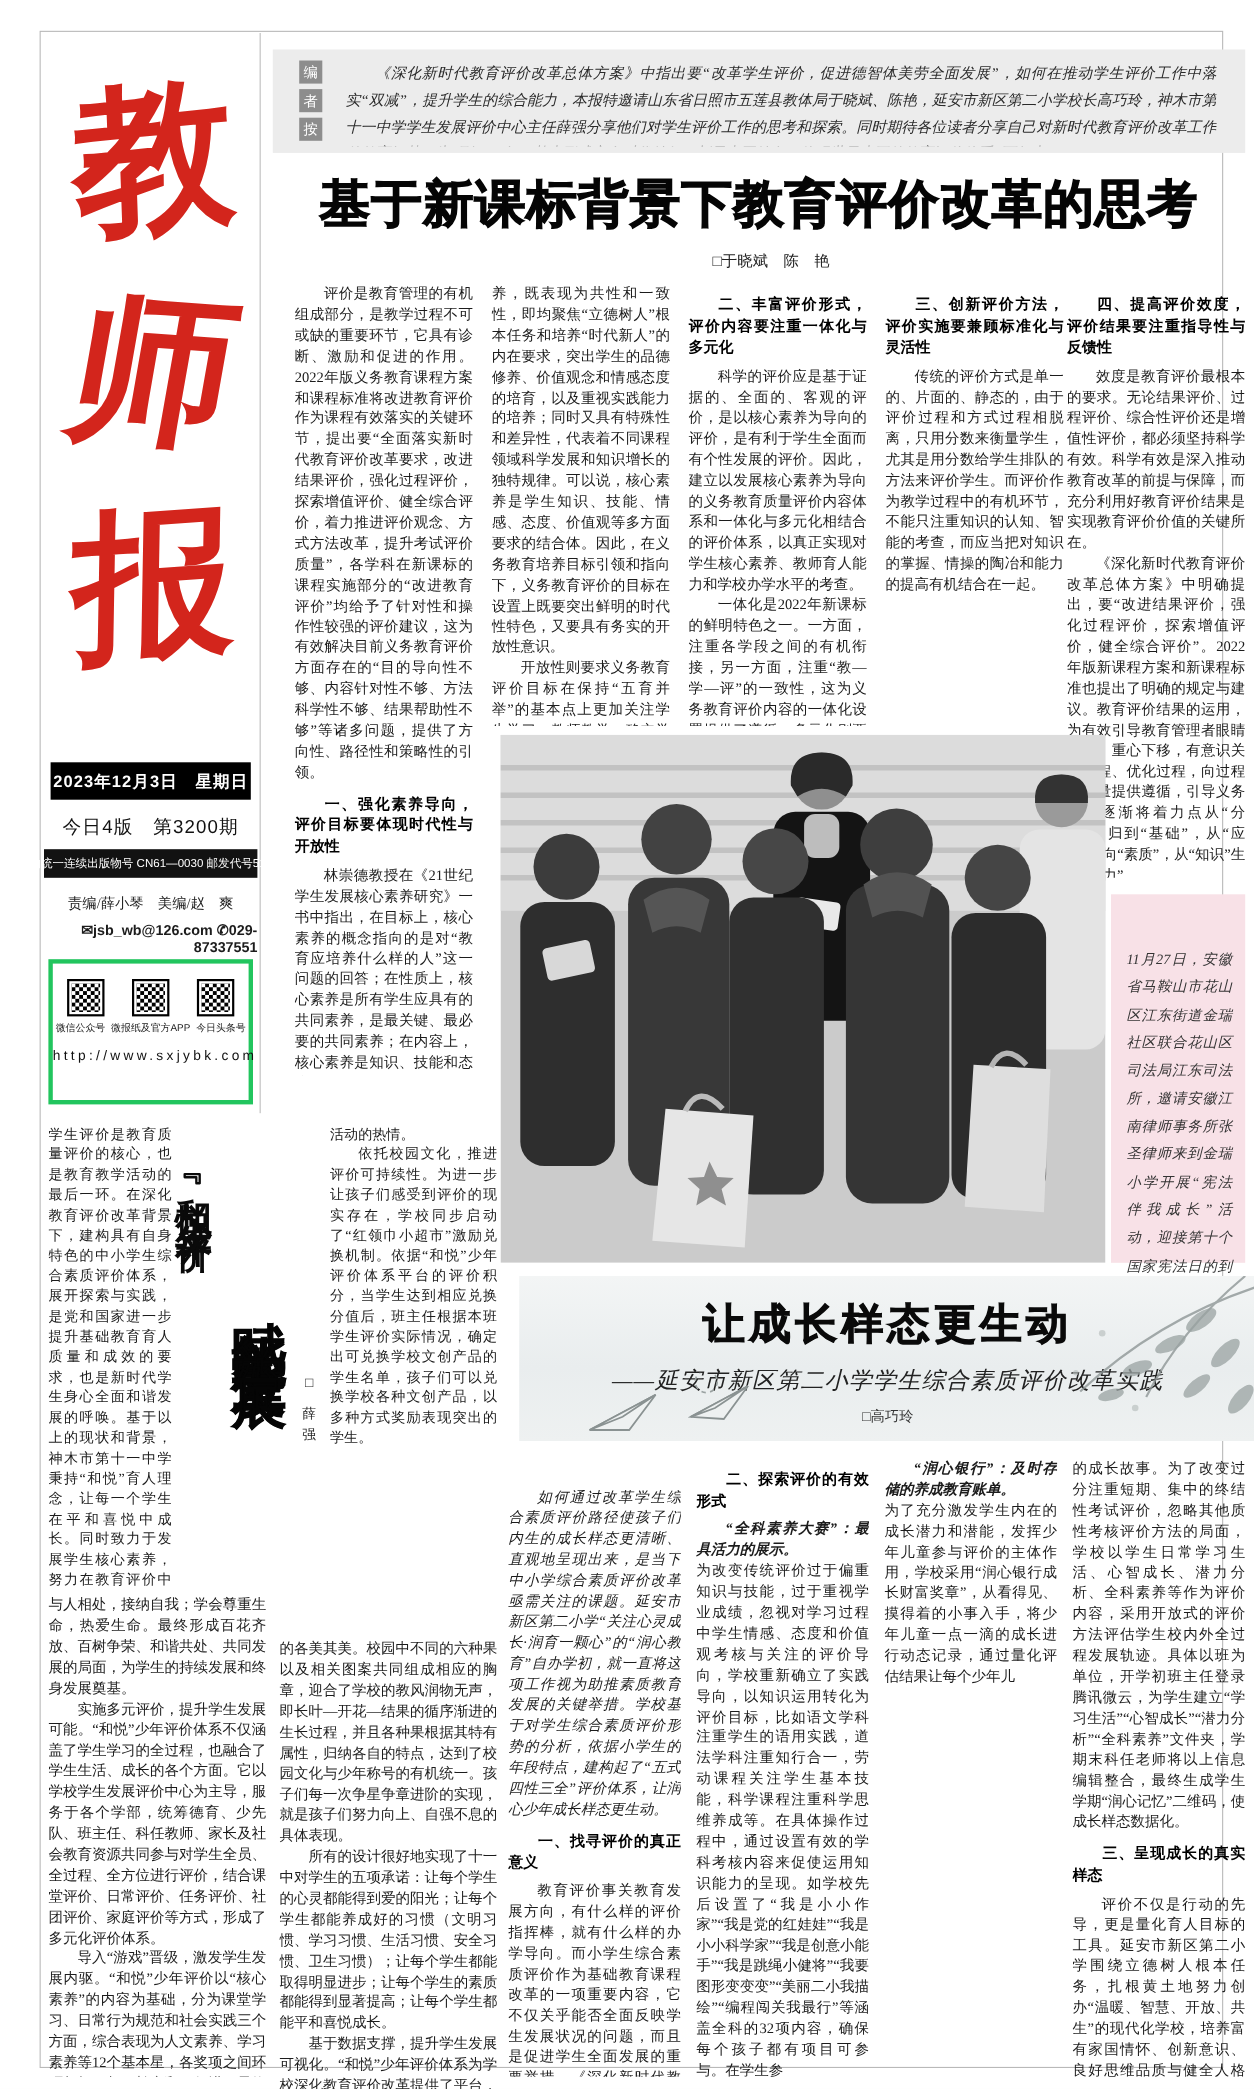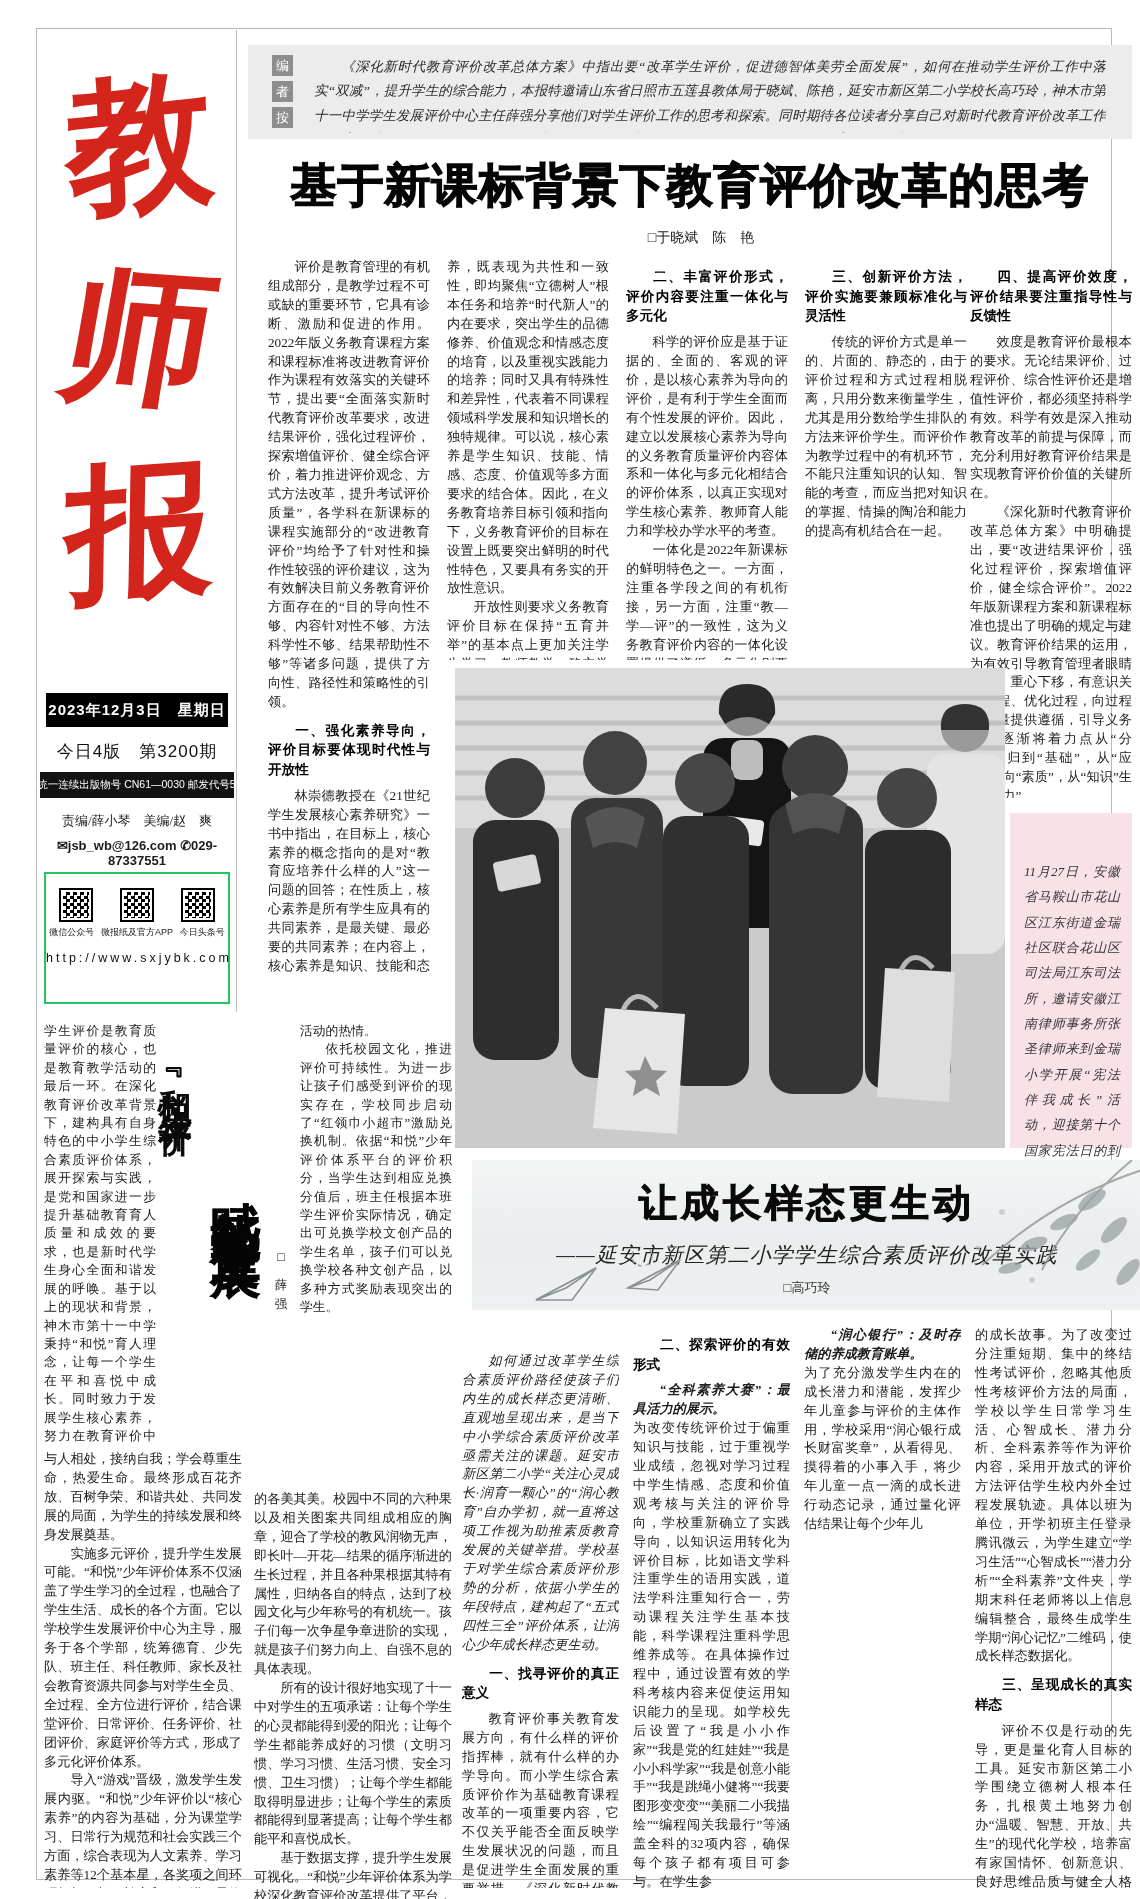--- a/index.html
+++ b/index.html
@@ -12,21 +12,21 @@
   .mast-char { position:absolute; left:50px; width:180px; text-align:center;
                color:#d3251c; font-weight:900; font-size:148px; line-height:180px;
                font-family:"DejaVu Serif",serif; }
   .datebar { background:#000000; color:#fff; font-family:"Liberation Sans",sans-serif;
              font-size:15px; font-weight:bold; display:flex; align-items:center; justify-content:center; letter-spacing:1px; }
   .edition { font-size:17px; color:#111; text-align:center; font-family:"Liberation Sans",sans-serif; letter-spacing:1px;}
   .issnbar { background:#121212; color:#fff; font-size:10.5px; display:flex; align-items:center; justify-content:center;
              font-family:"Liberation Sans",sans-serif; white-space:nowrap; }
   .staffline { font-size:13px; text-align:center; }
   .contactline { font-size:13px; font-weight:bold; text-align:center; font-family:"Liberation Sans",sans-serif; }
-  .qrbox { border:2px solid #22c55e; }
+  .qrbox { border:4px solid #22c55e; }
   .qr { width:34px; height:34px; border:2px solid #000; padding:2px; background:#fff; }
   .qr > div { width:100%; height:100%;
         background:repeating-conic-gradient(#000 0% 25%, #fff 0% 50%);
         background-size:7px 7px; }
   .qrlabel { font-size:9px; text-align:center; color:#222; font-family:"Liberation Sans",sans-serif; white-space:nowrap;}
   .siteurl { font-size:12.5px; letter-spacing:3px; text-align:center; font-family:"Liberation Sans",sans-serif; color:#111; }
   
   .ednote { background:#ececec; }
   .ednote-label span { display:block; width:21px; height:21px; margin:0 0 5px 0; background:#8d8d8d; color:#fff;
         font-size:13px; line-height:21px; text-align:center; font-family:"Liberation Sans",sans-serif; }
@@ -68,21 +68,21 @@
 <div class="abs rule-v" style="left:236px; top:30px; height:982px;"></div>
 
 <div class="mast-char" style="top:52px; transform:rotate(-6deg) skewX(-4deg);">教</div>
 <div class="mast-char" style="top:246px; transform:rotate(4deg) skewX(-6deg);">师</div>
 <div class="mast-char" style="top:440px; transform:rotate(-4deg) skewX(-5deg);">报</div>
 
 <div class="abs datebar" style="left:46px; top:693px; width:182px; height:34px;">2023年12月3日　星期日</div>
 <div class="abs edition" style="left:46px; top:740px; width:182px;">今日4版　第3200期</div>
 <div class="abs issnbar" style="left:40px; top:772px; width:194px; height:26px;">国内统一连续出版物号 CN61—0030 邮发代号51—8</div>
 <div class="abs staffline" style="left:46px; top:812px; width:182px;">责编/薛小琴　美编/赵　爽</div>
-<div class="abs contactline" style="left:40px; top:838px; width:194px;">
+<div class="abs contactline" style="left:40px; top:838px; width:194px;text-align:right;">
   <span>✉</span><span>jsb_wb@126.com</span>
   <span>✆</span><span>029-87337551</span>
 </div>
 
 <div class="abs qrbox" style="left:44px; top:872px; width:186px; height:132px;">
   <div style="display:flex; justify-content:space-around; margin-top:14px;">
     <div class="qr">
         <div></div>
       </div>
     <div class="qr">

